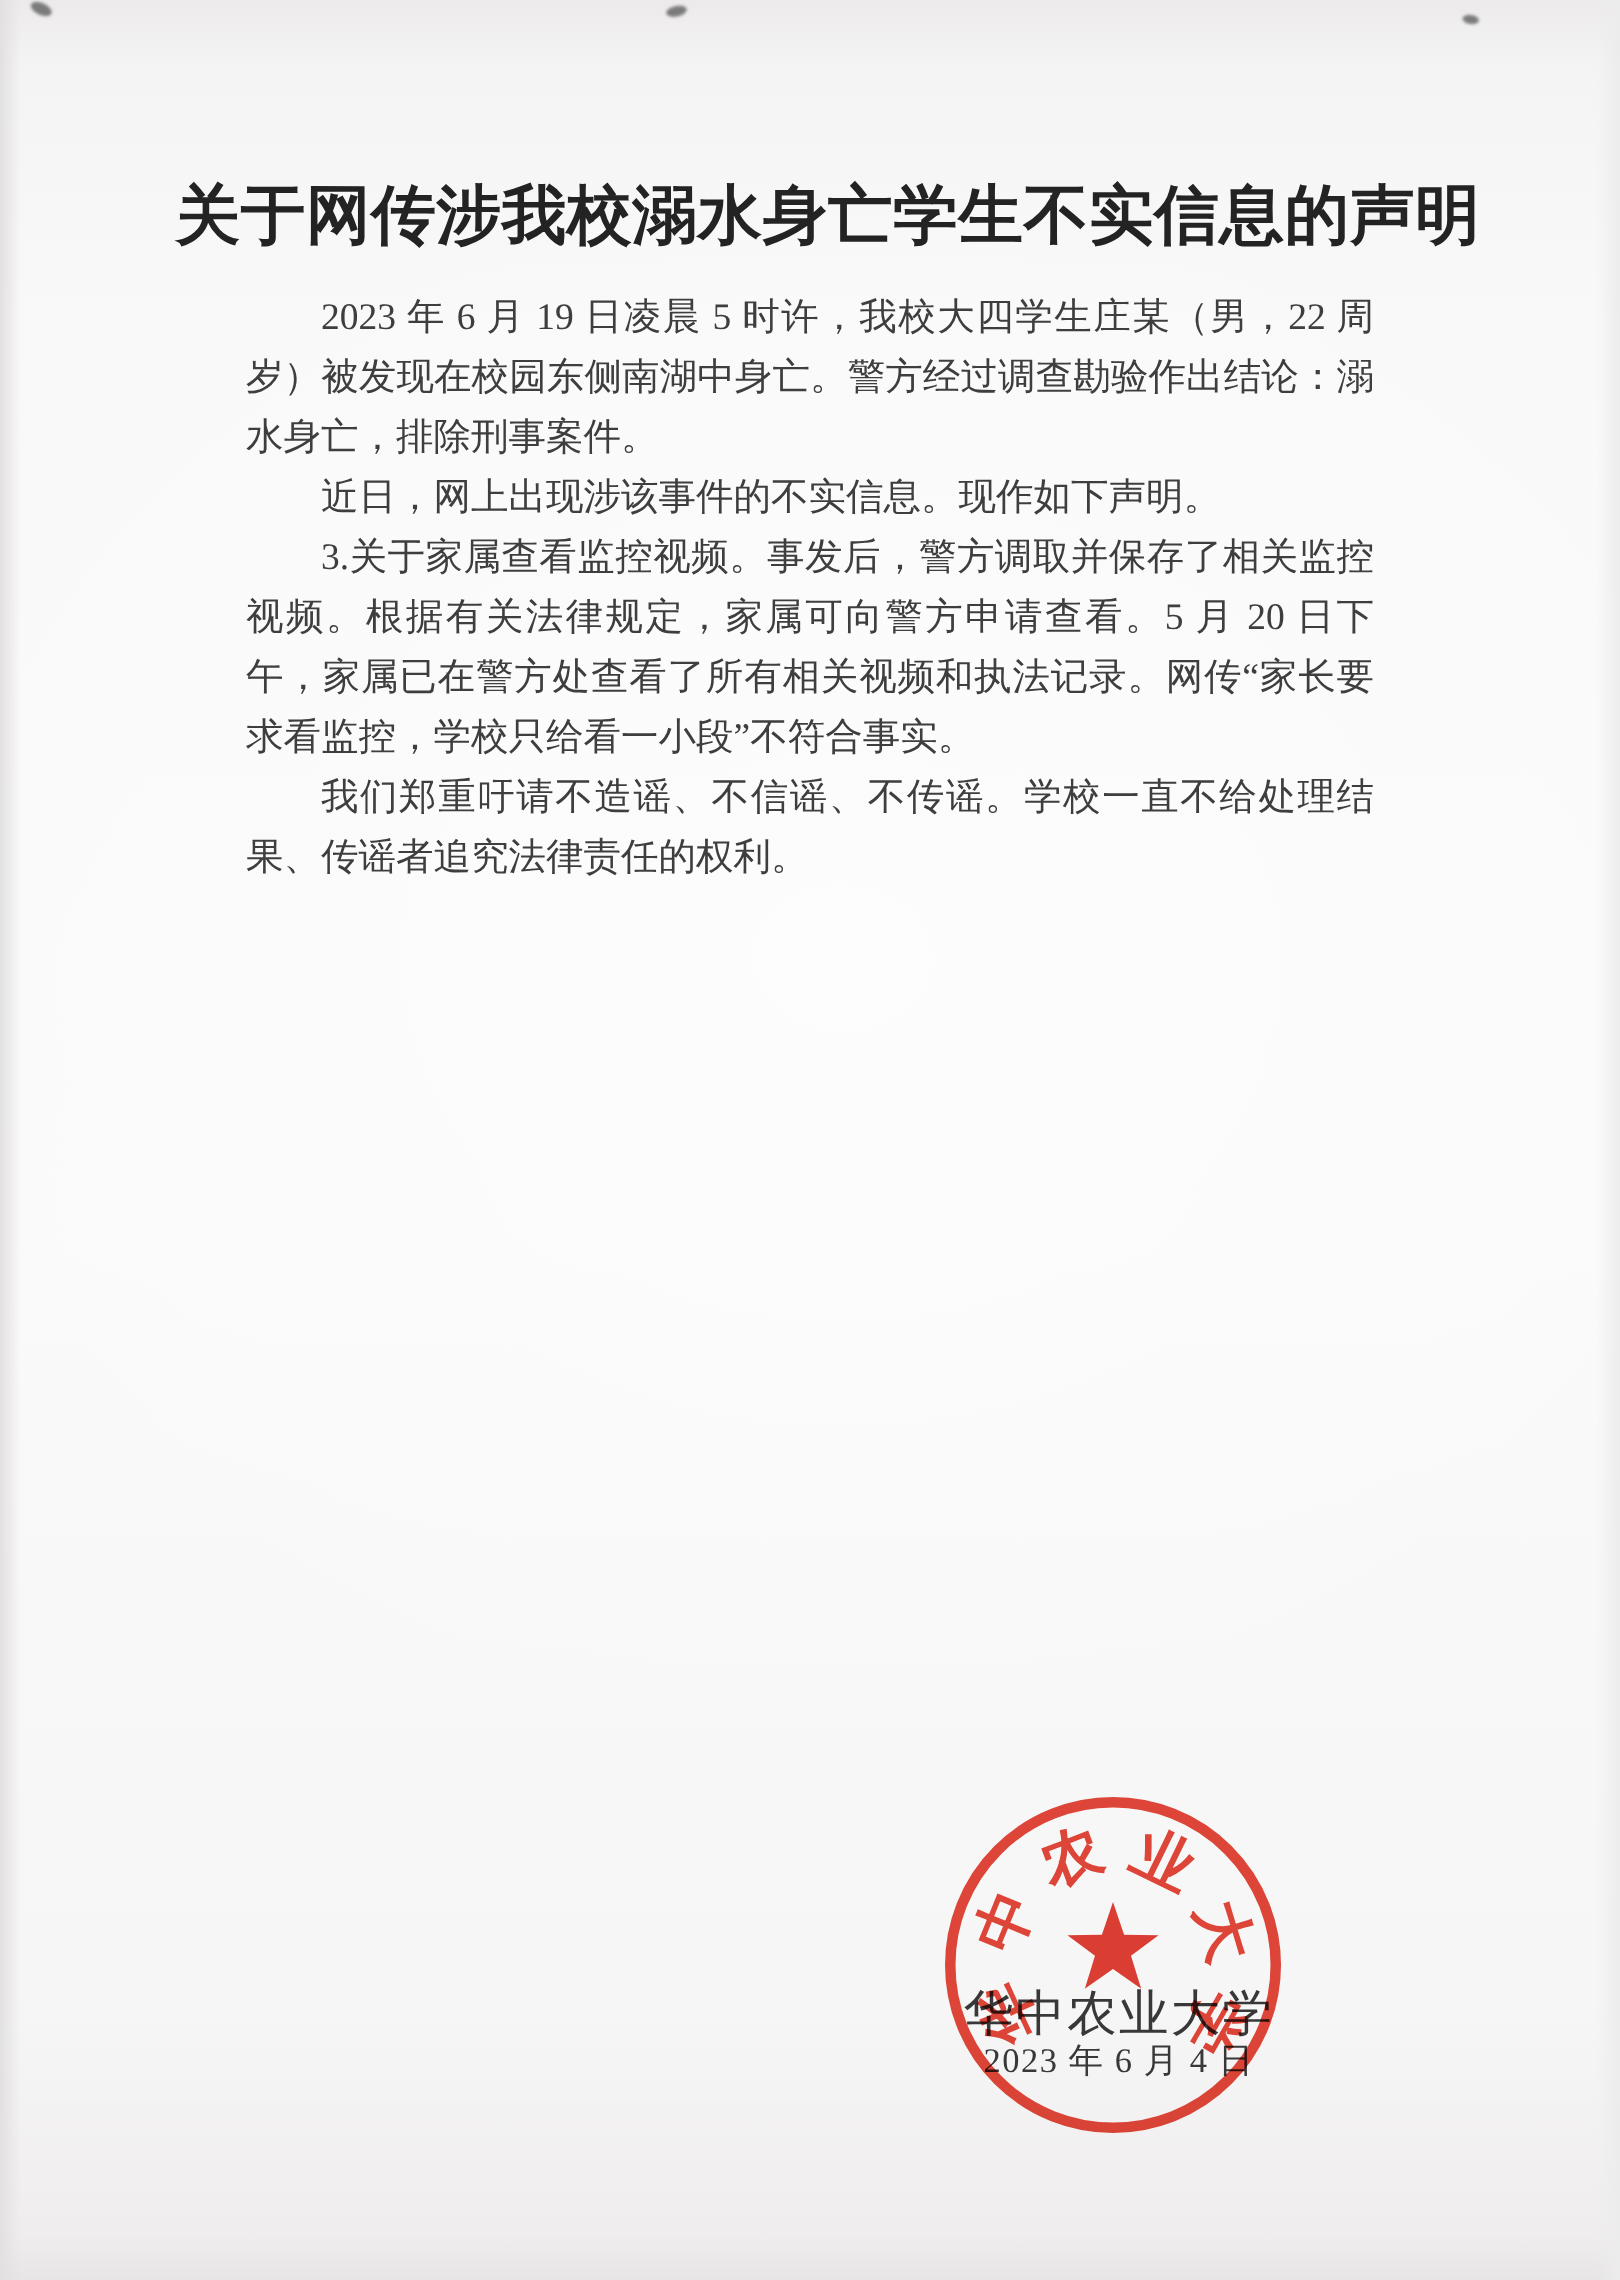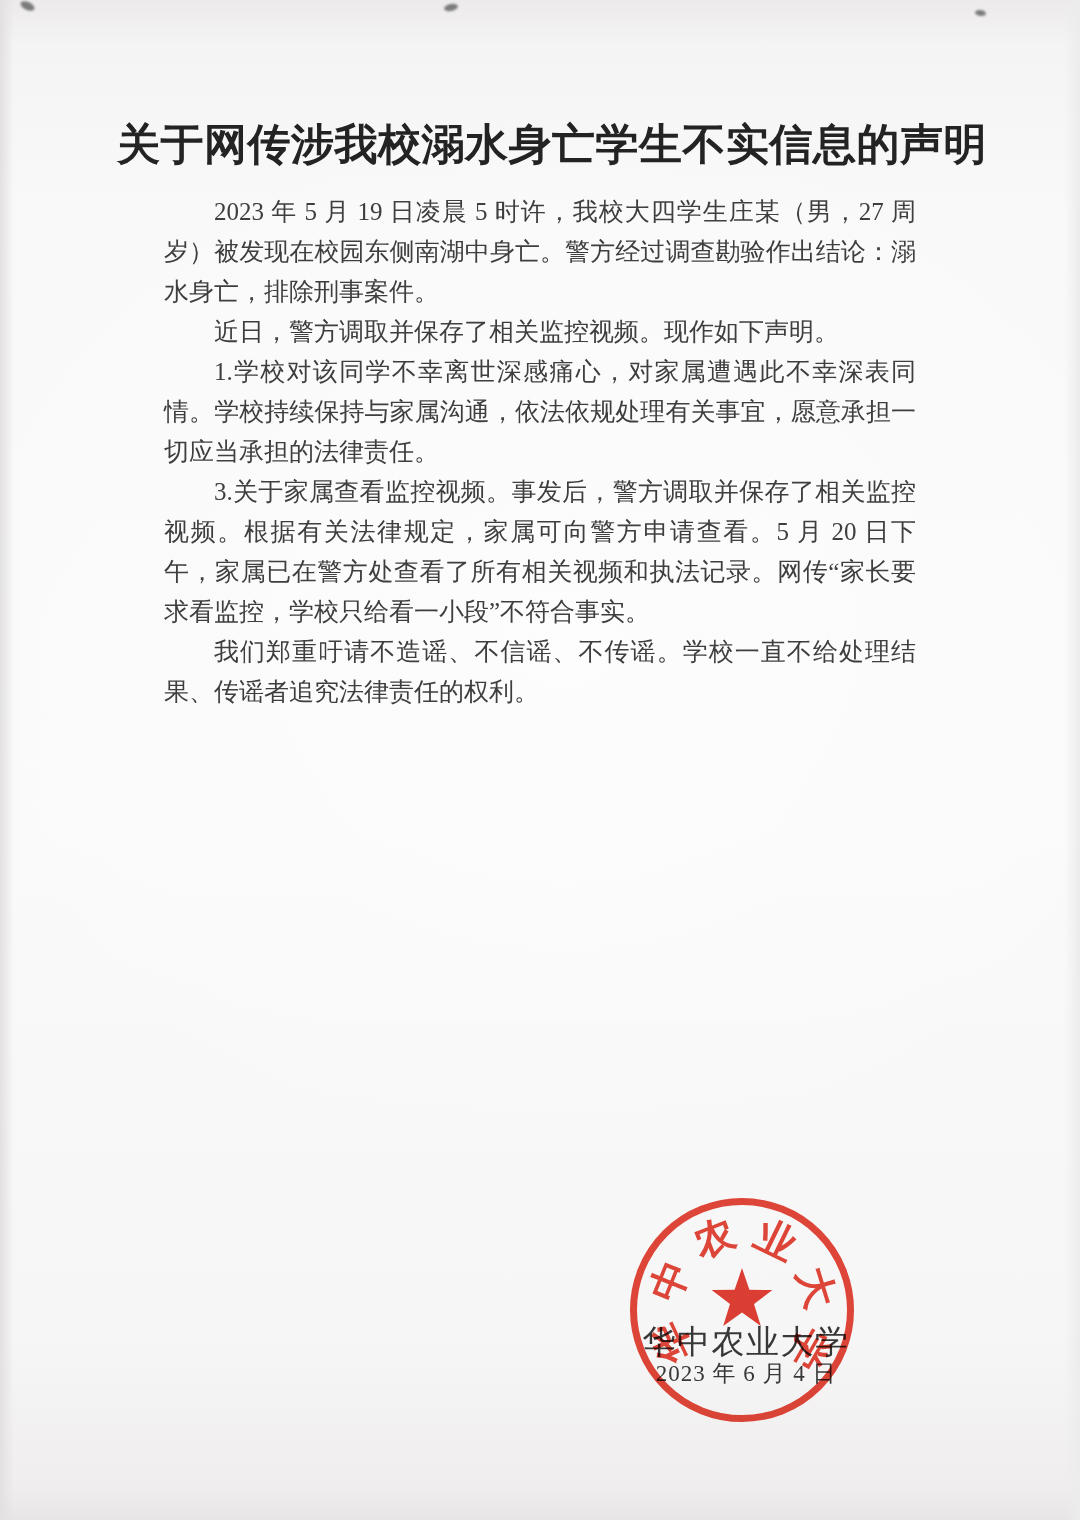--- a/index.html
+++ b/index.html
@@ -62,23 +62,22 @@
 
 <div class="page">
 
   <div class="speck s1"></div>
   <div class="speck s2"></div>
   <div class="speck s3"></div>
 
   <h1 class="doc-title">关于网传涉我校溺水身亡学生不实信息的声明</h1>
 
   <div class="doc-body">
-    <p>2023 年 5 月 19 日凌晨 5 时许，我校大四学生庄某（男，27 周岁）被发现在校园东侧南湖中身亡。警方经过调查勘验作出结论：溺水身亡，排除刑事案件。</p>
-    <p>近日，警方调取并保存了相关监控视频。现作如下声明。</p>
-    <p>1.学校对该同学不幸离世深感痛心，对家属遭遇此不幸深表同情。学校持续保持与家属沟通，依法依规处理有关事宜，愿意承担一切应当承担的法律责任。</p>
+    <p>2023 年 6 月 19 日凌晨 5 时许，我校大四学生庄某（男，22 周岁）被发现在校园东侧南湖中身亡。警方经过调查勘验作出结论：溺水身亡，排除刑事案件。</p>
+    <p>近日，网上出现涉该事件的不实信息。现作如下声明。</p>
     <p>3.关于家属查看监控视频。事发后，警方调取并保存了相关监控视频。根据有关法律规定，家属可向警方申请查看。5 月 20 日下午，家属已在警方处查看了所有相关视频和执法记录。网传“家长要求看监控，学校只给看一小段”不符合事实。</p>
     <p>我们郑重吁请不造谣、不信谣、不传谣。学校一直不给处理结果、传谣者追究法律责任的权利。</p>
   </div>
 
   <div class="sign-org">华中农业大学</div>
   <div class="sign-date">2023 年 6 月 4 日</div>
 
   <div class="seal">
     <div class="seal-ring"></div>
     <svg class="seal-star" width="66" height="63" viewBox="0 0 66 63">

